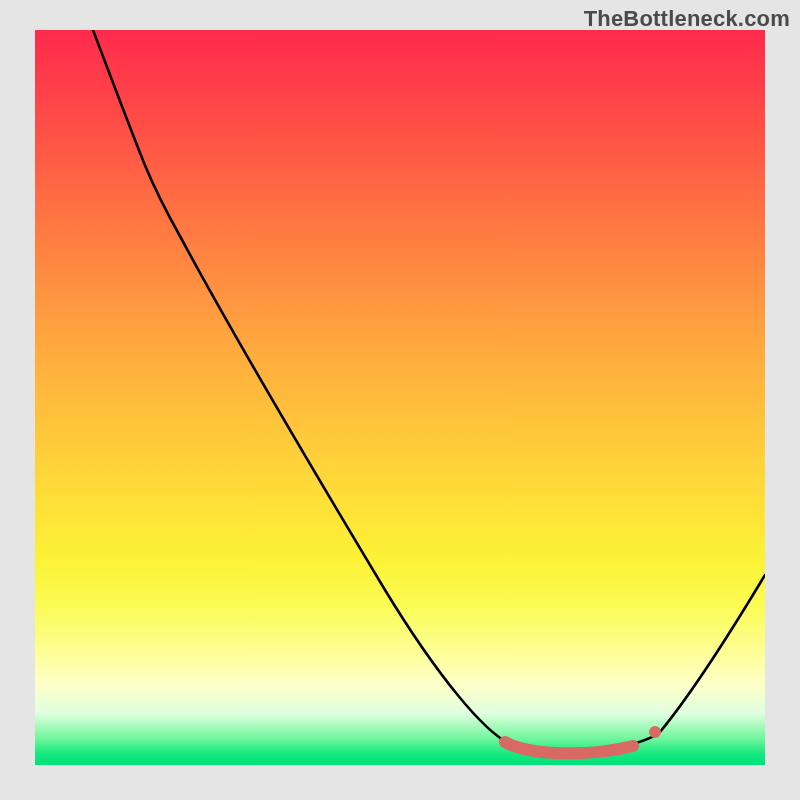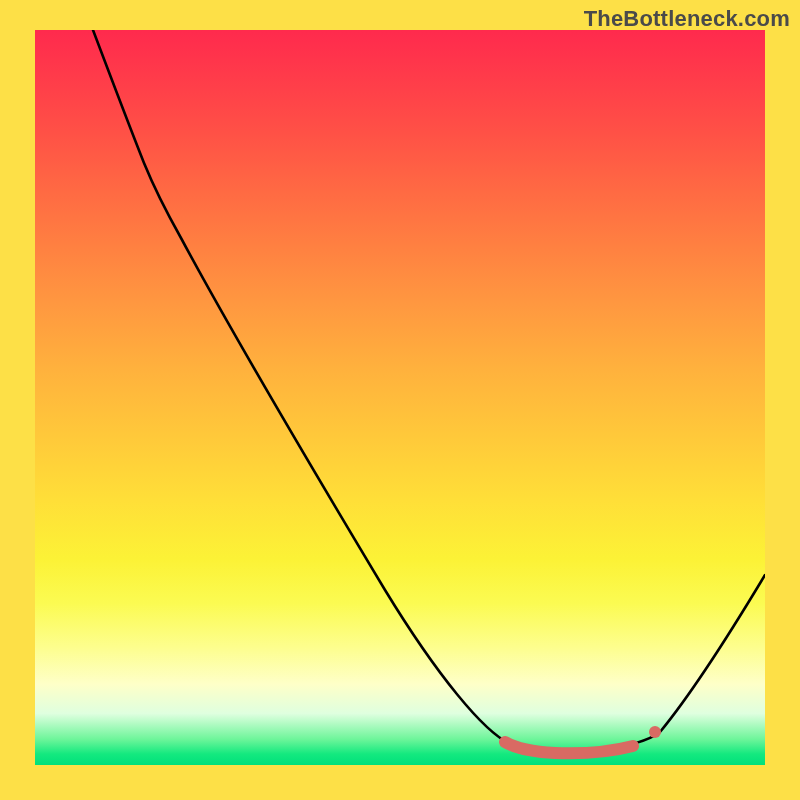--- a/index.html
+++ b/index.html
@@ -1,17 +1,17 @@
 <!DOCTYPE html>
 <html><head>
 <meta charset="utf-8">
 <style>
   * { margin: 0; padding: 0; box-sizing: border-box; }
   html, body { width: 800px; height: 800px; background: #000; overflow: hidden; }
-  .container { position: relative; width: 800px; height: 800px; background: #fde047; }
+  .container { position: relative; width: 800px; height: 800px; background: #e5e5e5; }
   .watermark {
     position: absolute;
     top: 6px;
     right: 10px;
     color: #4a4a4a;
     font-family: Arial, Helvetica, sans-serif;
     font-size: 22px;
     font-weight: 600;
     letter-spacing: 0.2px;
     z-index: 10;

